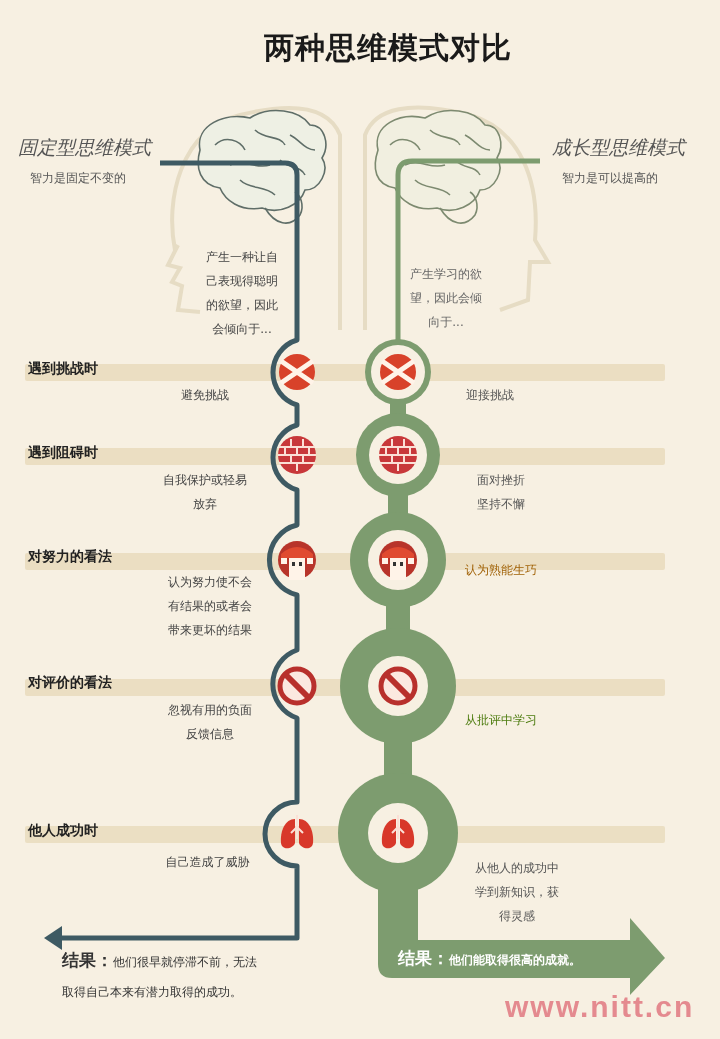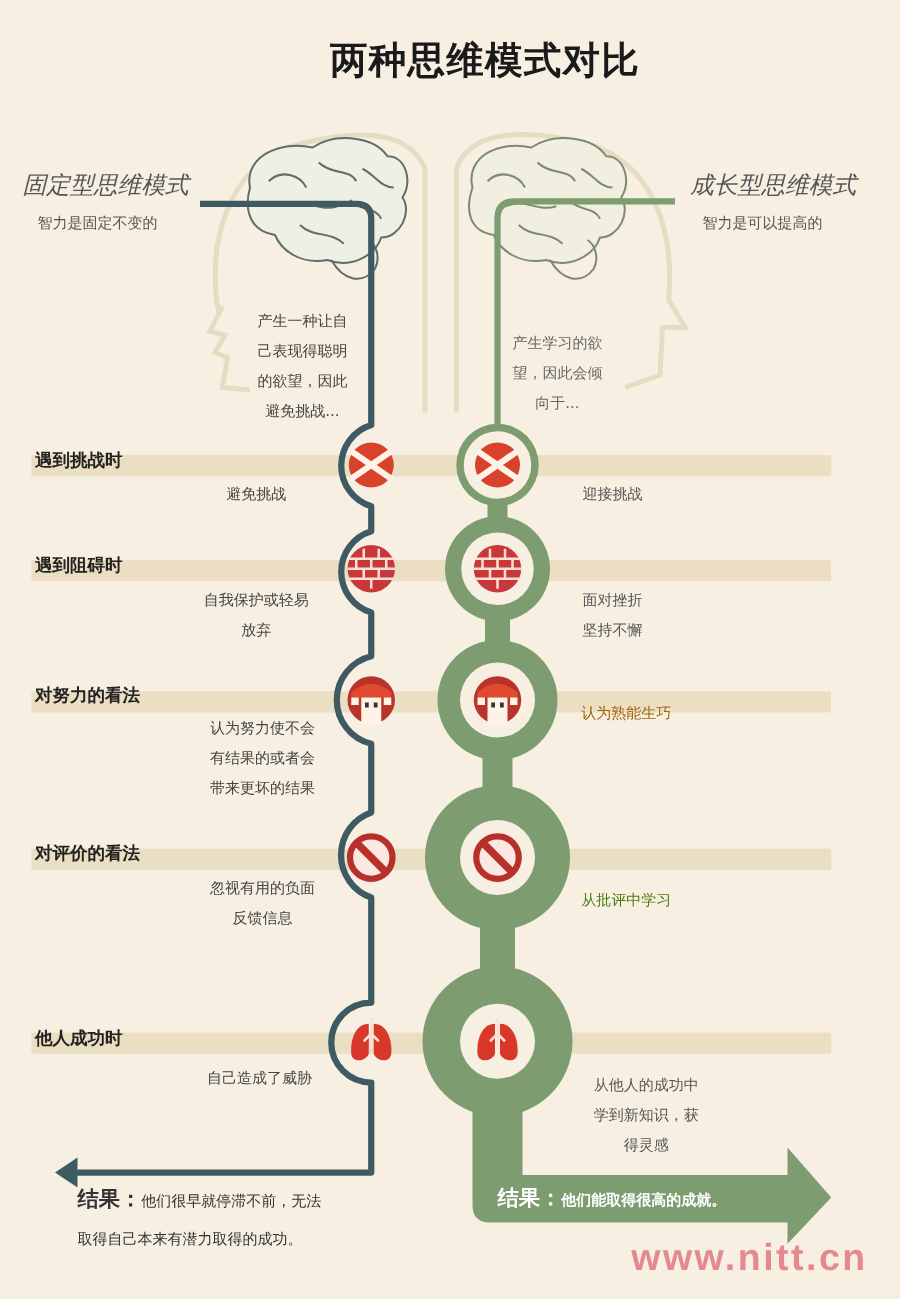--- a/index.html
+++ b/index.html
@@ -95,42 +95,42 @@
 
 <div class="abs mode-title" style="left:18px;top:135px;">固定型思维模式</div>
 <div class="abs mode-sub" style="left:30px;top:170px;">智力是固定不变的</div>
 <div class="abs mode-title" style="left:552px;top:135px;">成长型思维模式</div>
 <div class="abs mode-sub" style="left:562px;top:170px;">智力是可以提高的</div>
 
 <div class="abs desc" style="left:192px;top:245px;width:100px;line-height:24px;">
   <div>产生一种让自</div>
   <div>己表现得聪明</div>
   <div>的欲望，因此</div>
-  <div>避免挑战...</div>
+  <div>会倾向于...</div>
 </div>
 <div class="abs desc" style="left:406px;top:262px;width:80px;line-height:24px;color:#666;">
   <div>产生学习的欲</div>
   <div>望，因此会倾</div>
   <div>向于...</div>
 </div>
 
 <div class="abs row-label" style="left:28px;top:360px;">遇到挑战时</div>
 <div class="abs desc" style="left:150px;top:383px;width:110px;">
     <div>避免挑战</div>
   </div>
 <div class="abs desc" style="left:455px;top:383px;width:70px;color:#555;">
     <div>迎接挑战</div>
   </div>
 
 <div class="abs row-label" style="left:28px;top:444px;">遇到阻碍时</div>
 <div class="abs desc" style="left:150px;top:468px;width:110px;">
   <div>自我保护或轻易</div>
     <div>放弃</div>
 </div>
-<div class="abs desc" style="left:455px;top:468px;width:70px;color:#555;">
+<div class="abs desc" style="left:455px;top:468px;width:70px;color:#555;text-align:right;">
   <div>面对挫折</div>
     <div>坚持不懈</div>
 </div>
 
 <div class="abs row-label" style="left:28px;top:548px;">对努力的看法</div>
 <div class="abs desc" style="left:155px;top:570px;width:110px;">
   <div>认为努力使不会</div>
     <div>有结果的或者会</div>
     <div>带来更坏的结果</div>
 </div>

